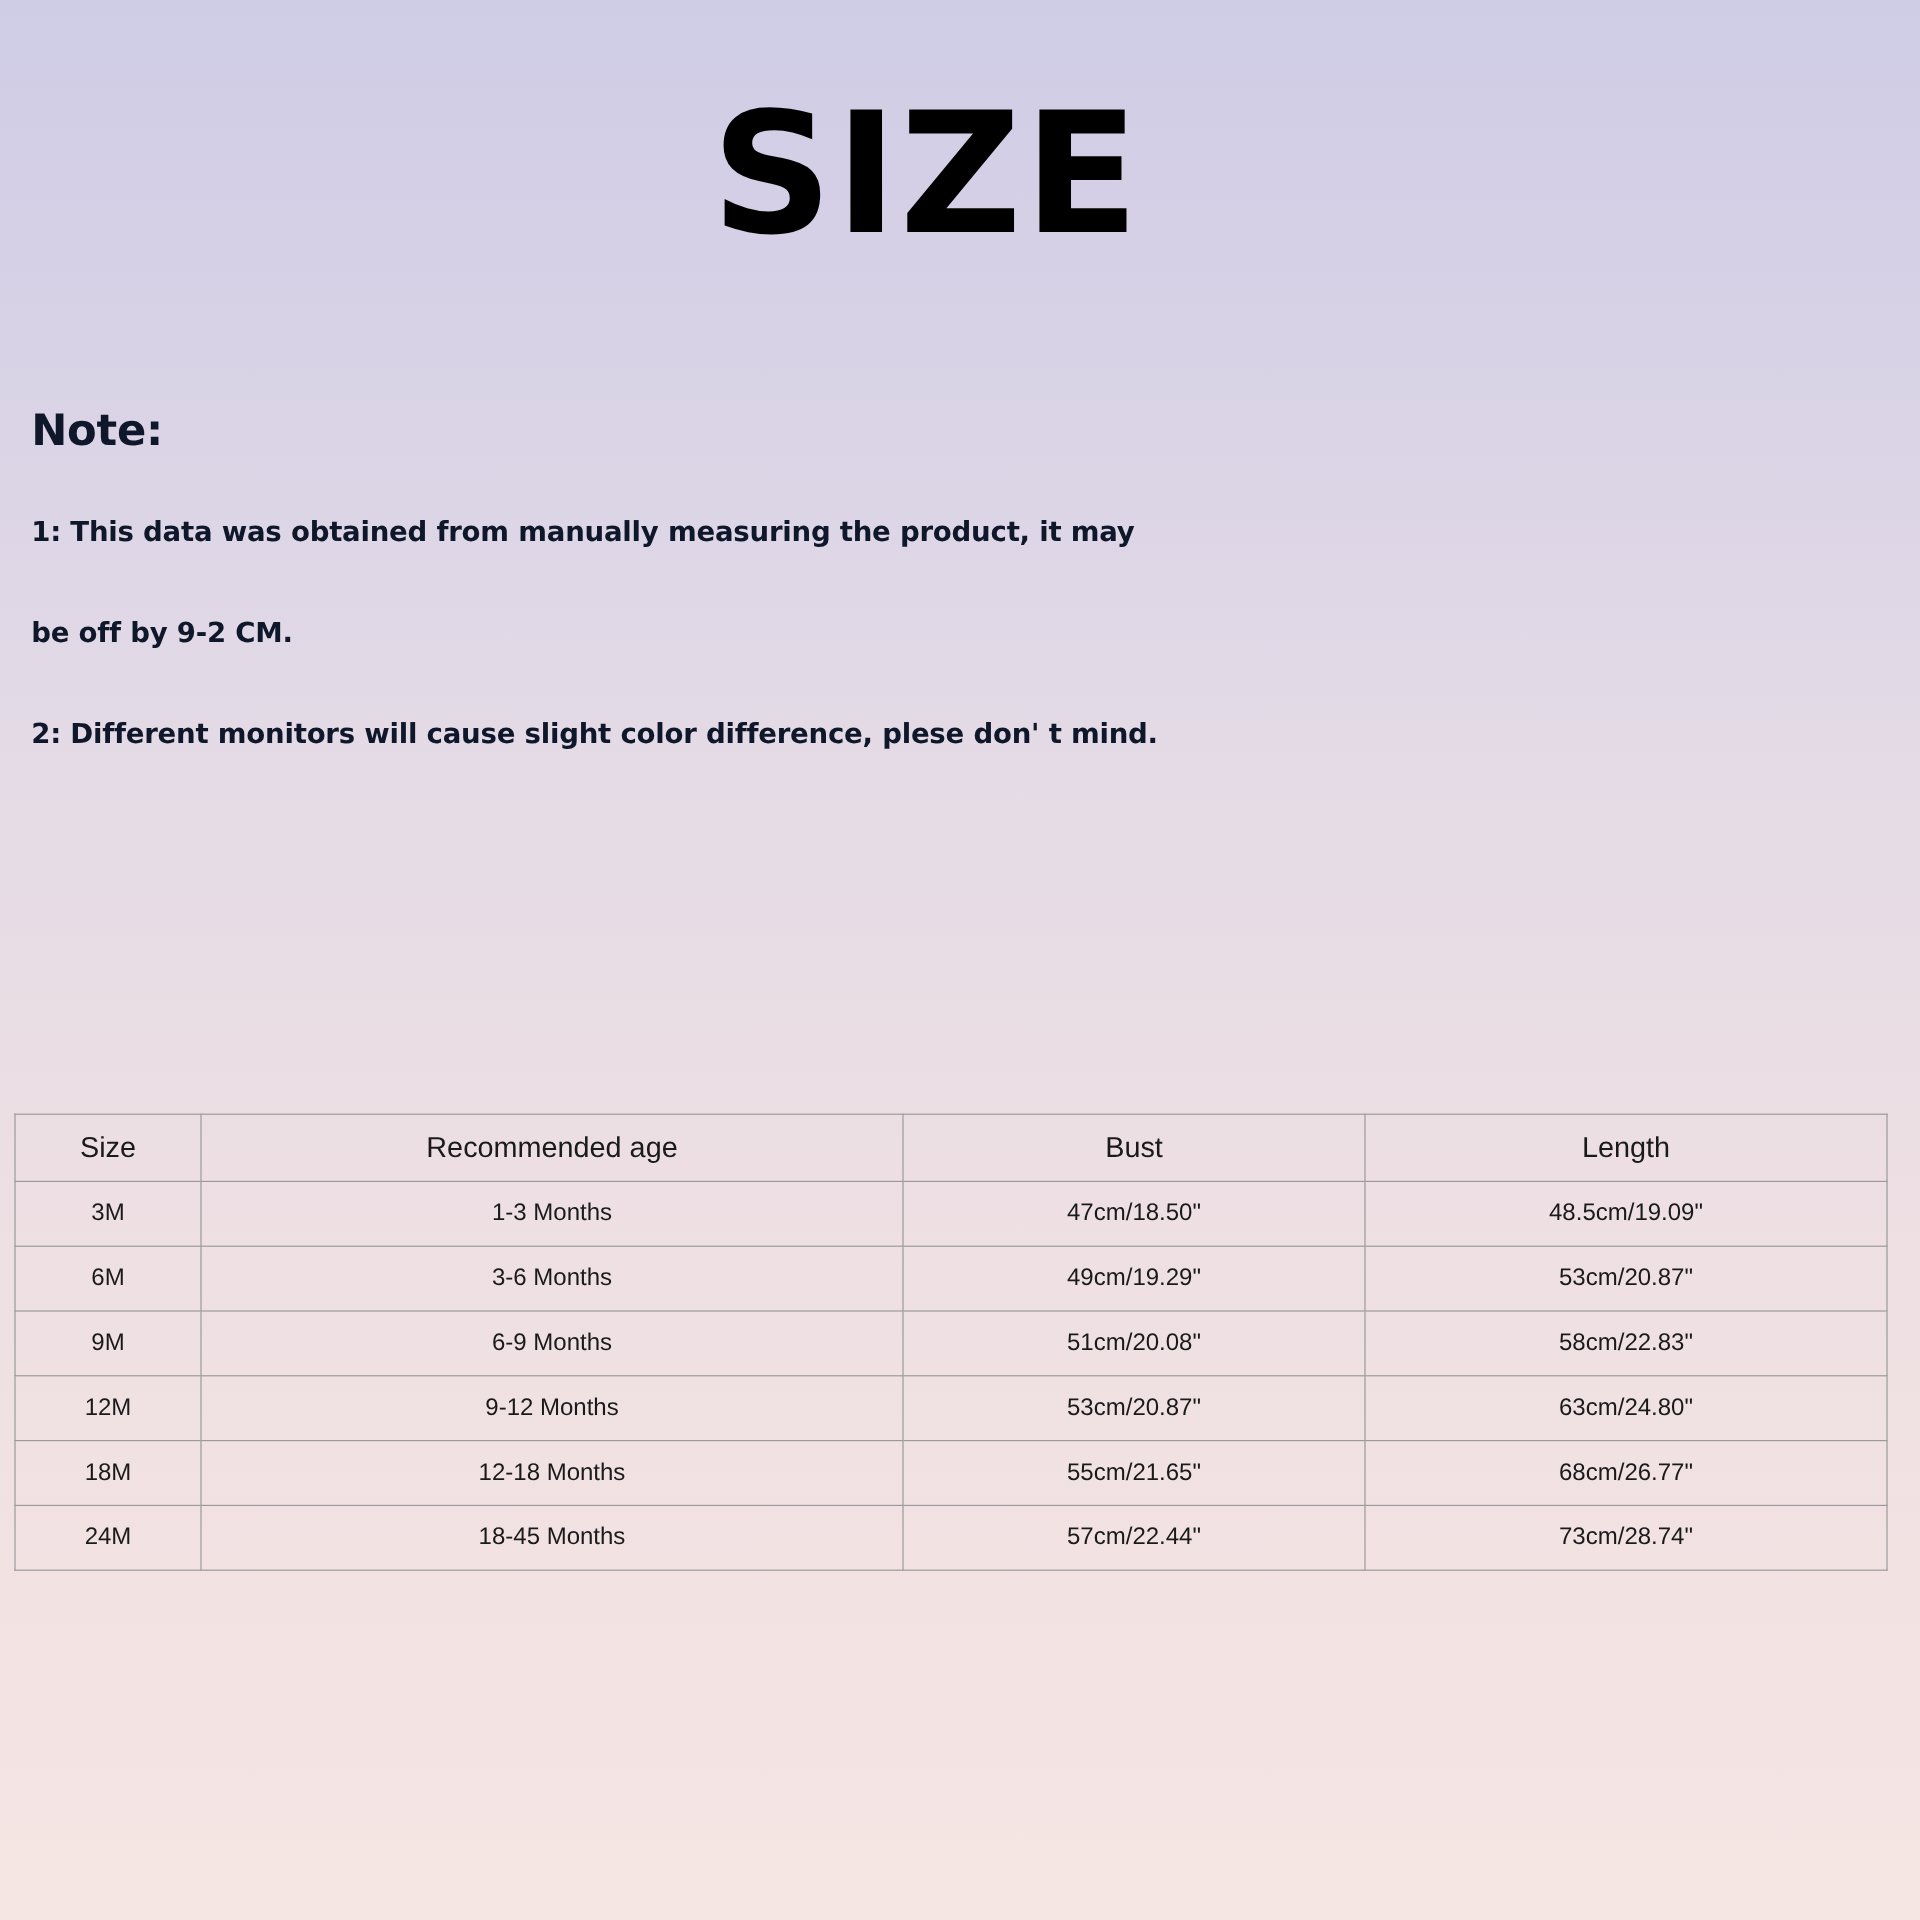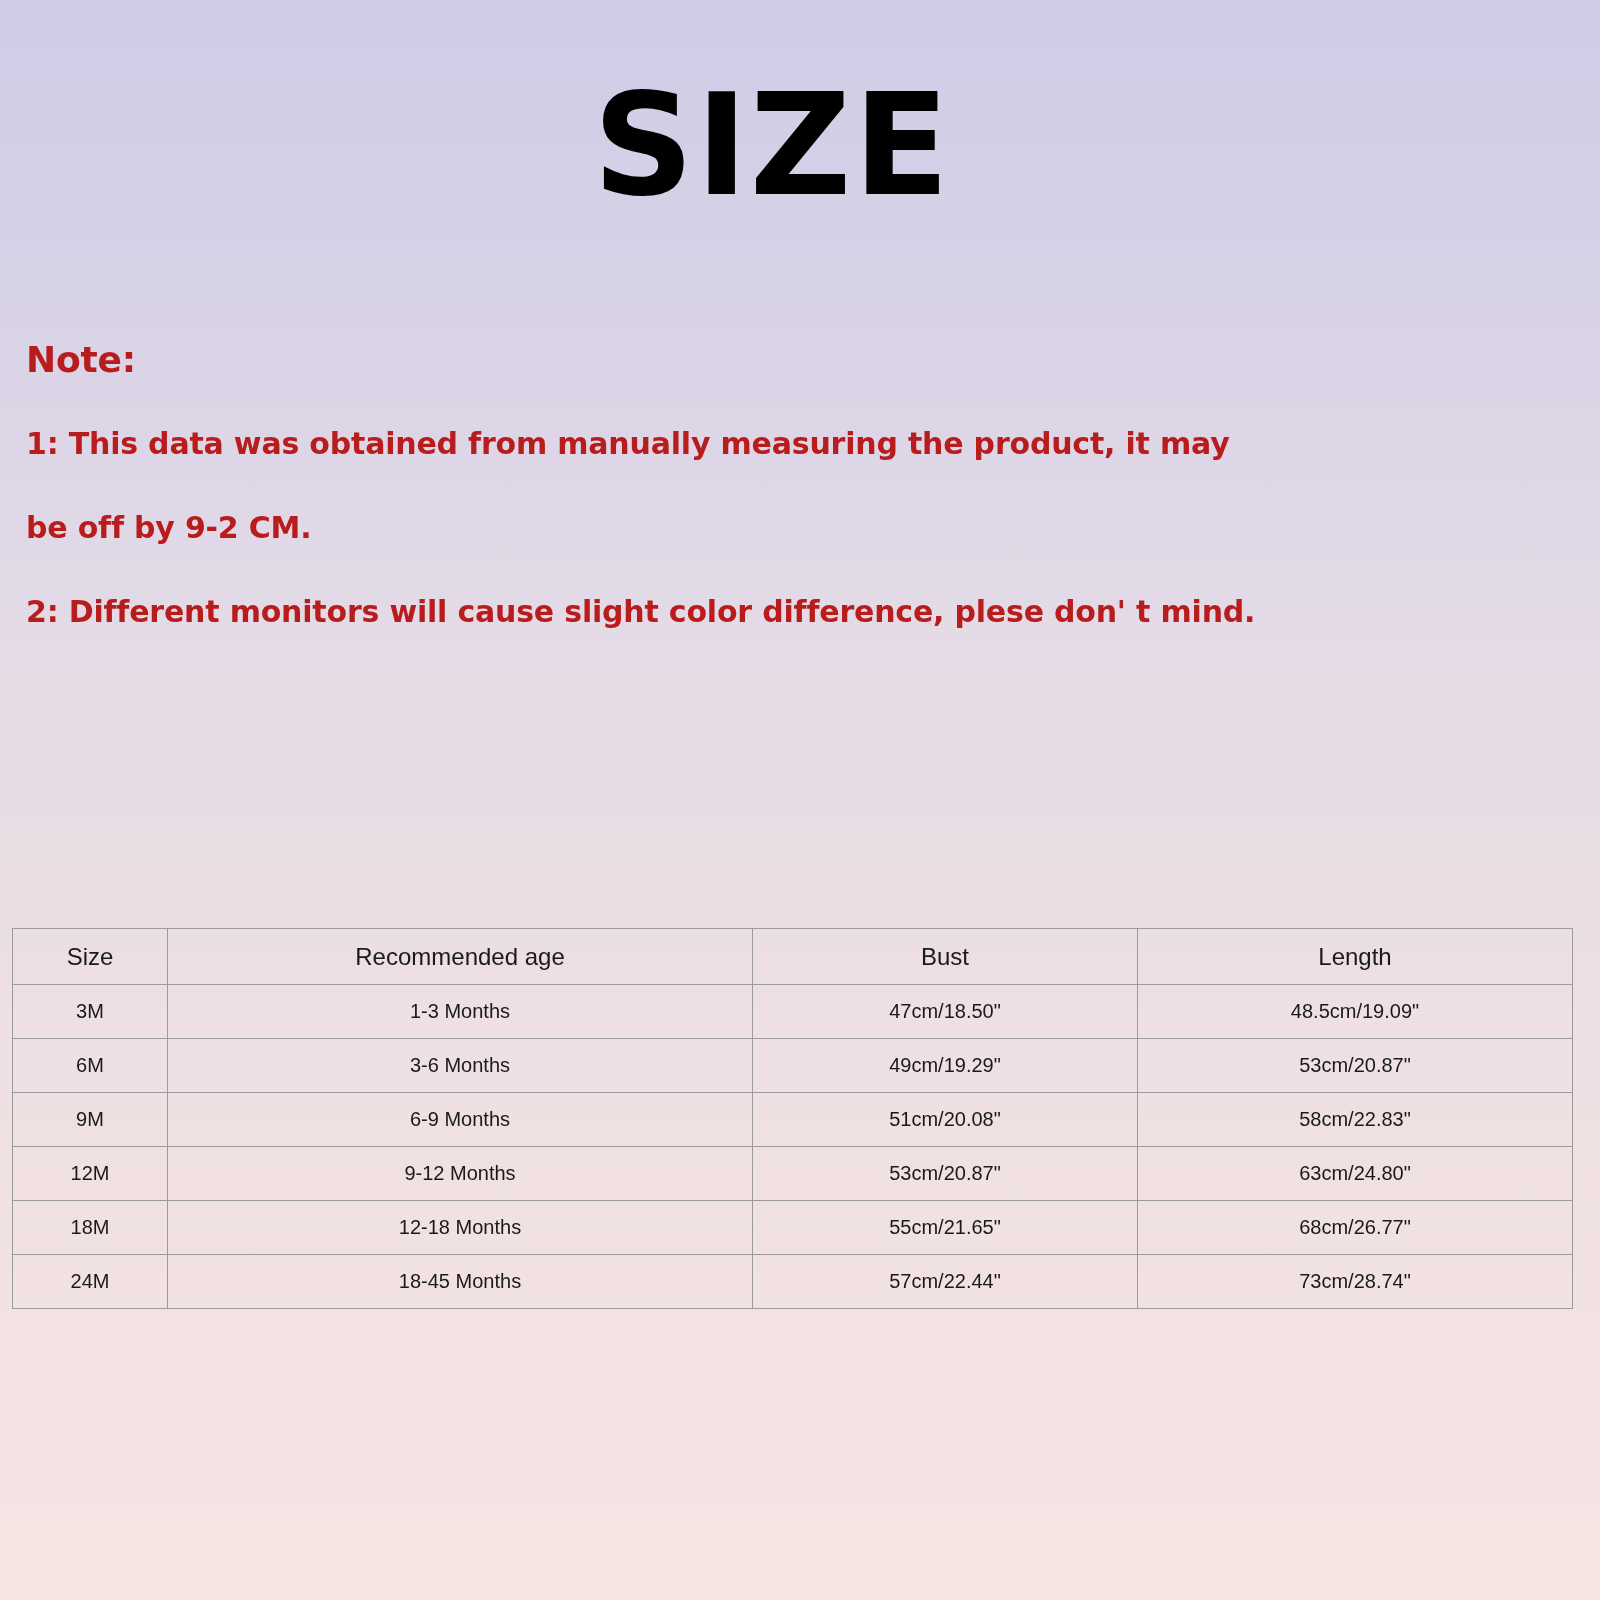--- a/index.html
+++ b/index.html
@@ -32,27 +32,27 @@
     margin: 0;
     padding-top: 72px;
     line-height: 1.05;
   }
 
   .notes {
     position: absolute;
     top: 318px;
     left: 26px;
     right: 26px;
-    color: #b91c1c;
+    color: #0f172a;
   }
 
   .note-line {
     font-family: "DejaVu Sans", sans-serif;
     font-weight: bold;
-    font-size: 30px;
+    font-size: 23px;
     line-height: 84px;
     letter-spacing: -0.2px;
     white-space: nowrap;
   }
 
   .note-label {
     font-size: 36px;
   }
 
   .table-wrap {

